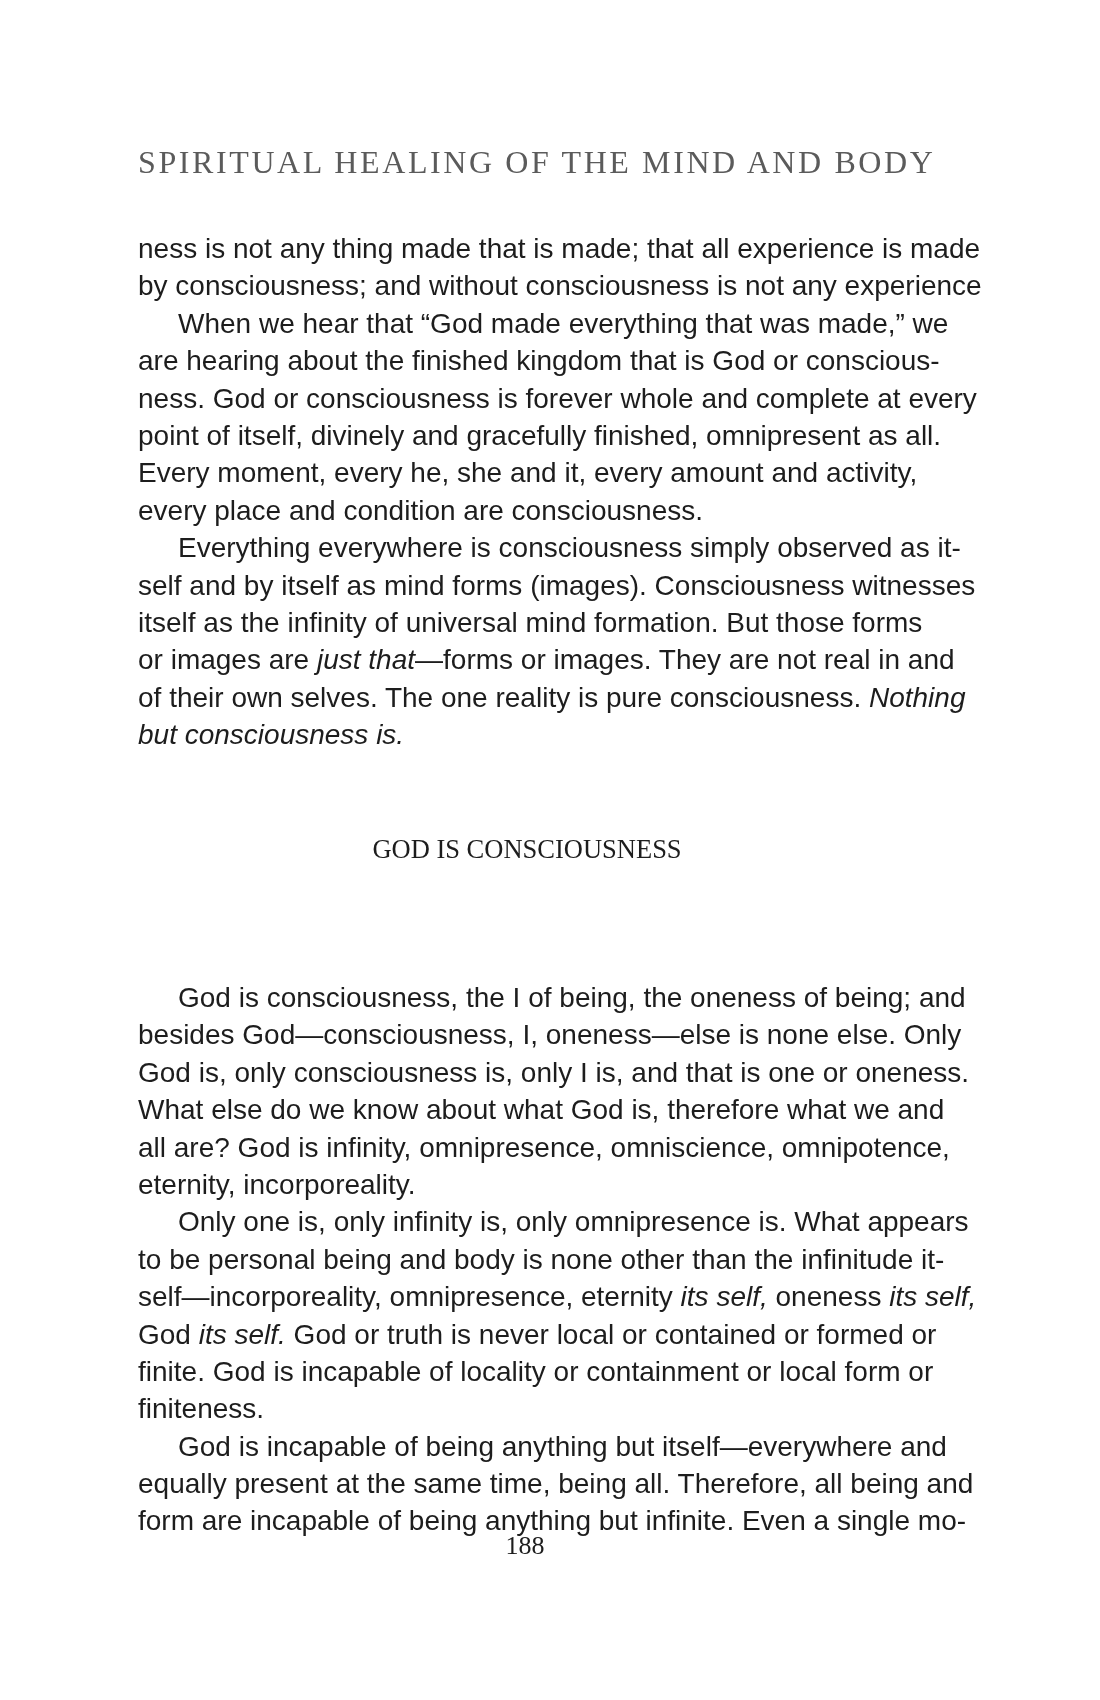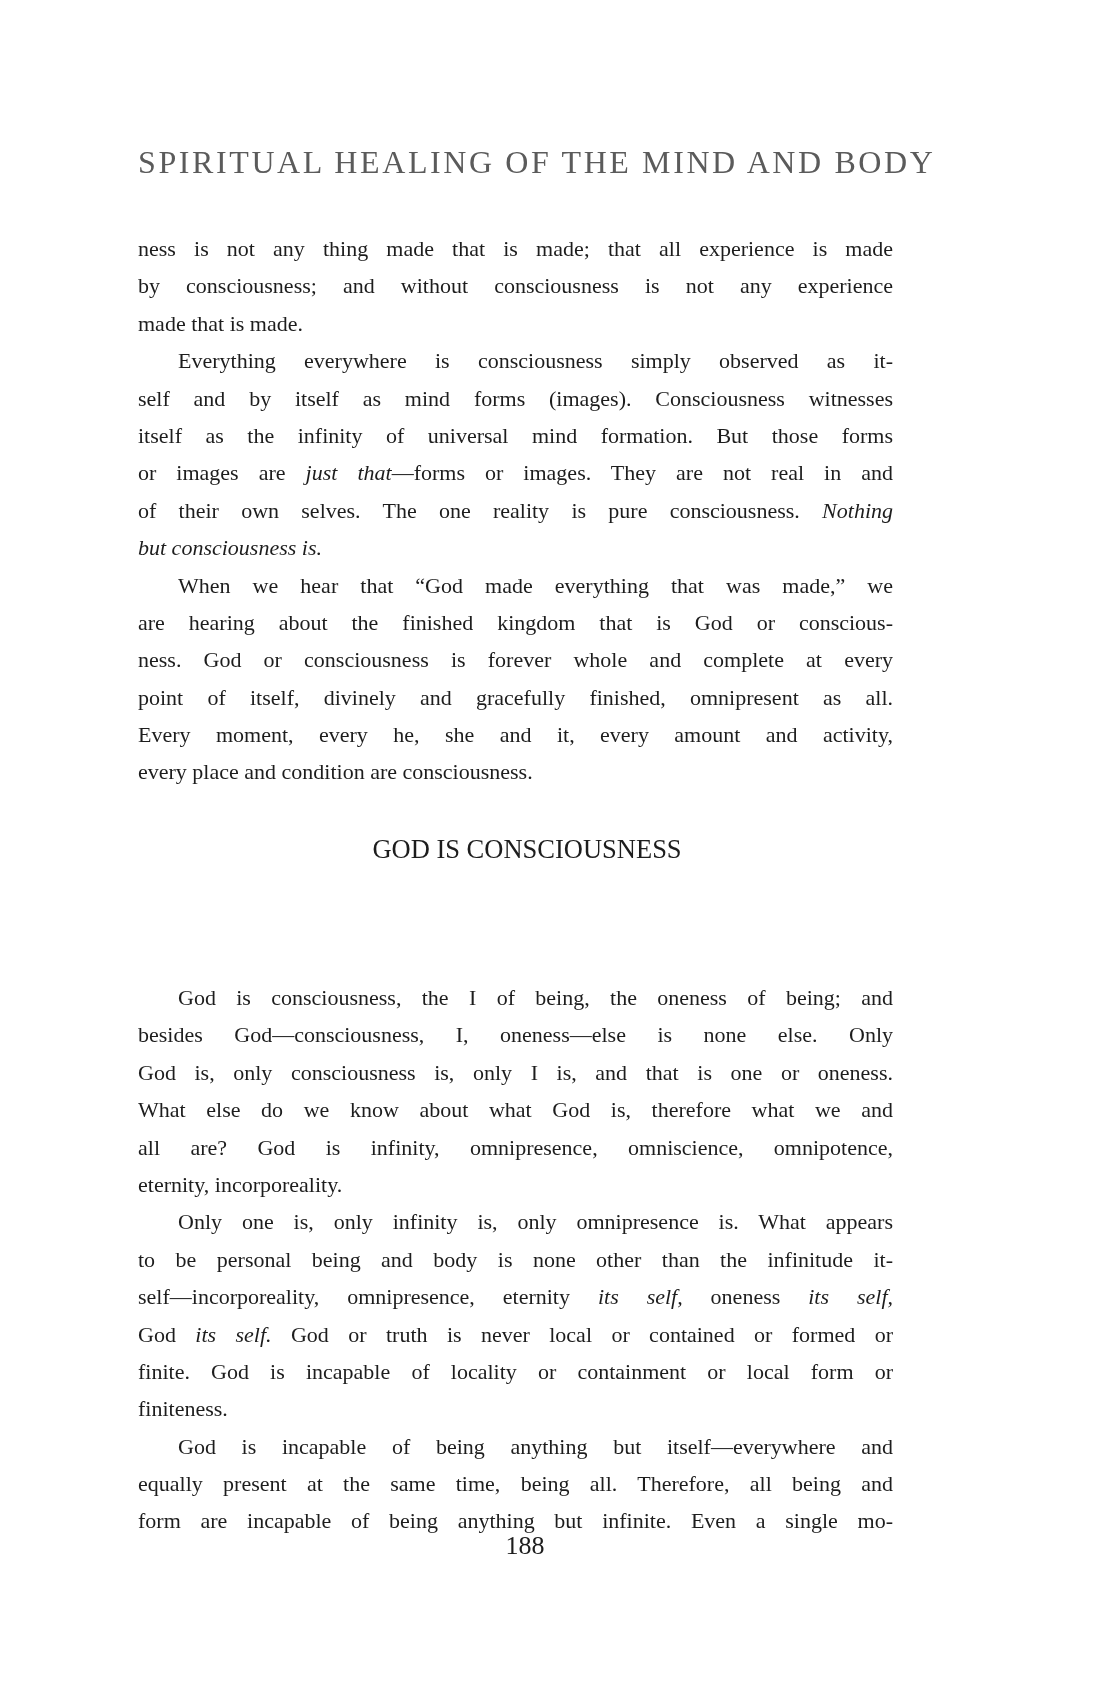--- a/index.html
+++ b/index.html
@@ -6,22 +6,22 @@
   body { width: 1100px; height: 1700px; position: relative; overflow: hidden; }
   .page { position: absolute; left: 0; top: 0; width: 1100px; height: 1700px; background: #fff; }
   .running-head {
     position: absolute; left: 138px; width: 757px; top: 144px;
     font-family: "Liberation Serif", "DejaVu Serif", serif;
     font-size: 32px; letter-spacing: 2.6px; color: #5b5b5b;
     text-align: justify; text-align-last: justify; white-space: nowrap;
   }
   .text-block {
     position: absolute; left: 138px; width: 755px;
-    font-family: Liberation Serif, serif;
-    font-size: 22px; color: #1d1d1d;
+    font-family: Liberation Sans, sans-serif;
+    font-size: 28px; color: #1d1d1d;
   }
   .line {
     height: 37.4px; line-height: 37.4px; white-space: nowrap;
     text-align: justify; text-align-last: justify; overflow: visible;
   }
   .line.last { text-align-last: left; }
   .line.indent { padding-left: 40px; }
   em { font-style: italic; }
   .section-heading {
     position: absolute; left: 0; width: 1100px; top: 834px; text-align: center;
@@ -39,37 +39,36 @@
 </head>
 <body>
 
 <div class="page">
   <div class="running-head">SPIRITUAL HEALING OF THE MIND AND BODY</div>
 
   <div class="text-block" id="block-1" style="top:230px;">
       <div>
         <div class="line">ness is not any thing made that is made; that all experience is made</div>
         <div class="line">by consciousness; and without consciousness is not any experience</div>
-        <div class="line last">made that is made.</div>
+      </div>
+      <div>
+        <div class="line indent">When we hear that “God made everything that was made,” we</div>
+        <div class="line">are hearing about the finished kingdom that is God or conscious-</div>
+        <div class="line">ness. God or consciousness is forever whole and complete at every</div>
+        <div class="line">point of itself, divinely and gracefully finished, omnipresent as all.</div>
+        <div class="line">Every moment, every he, she and it, every amount and activity,</div>
+        <div class="line last">every place and condition are consciousness.</div>
       </div>
       <div>
         <div class="line indent">Everything everywhere is consciousness simply observed as it-</div>
         <div class="line">self and by itself as mind forms (images). Consciousness witnesses</div>
         <div class="line">itself as the infinity of universal mind formation. But those forms</div>
         <div class="line">or images are <em>just that</em>—forms or images. They are not real in and</div>
         <div class="line">of their own selves. The one reality is pure consciousness. <em>Nothing</em></div>
         <div class="line last"><em>but consciousness is.</em></div>
-      </div>
-      <div>
-        <div class="line indent">When we hear that “God made everything that was made,” we</div>
-        <div class="line">are hearing about the finished kingdom that is God or conscious-</div>
-        <div class="line">ness. God or consciousness is forever whole and complete at every</div>
-        <div class="line">point of itself, divinely and gracefully finished, omnipresent as all.</div>
-        <div class="line">Every moment, every he, she and it, every amount and activity,</div>
-        <div class="line last">every place and condition are consciousness.</div>
       </div>
     </div>
 
   <div class="section-heading">
     <span>GOD IS CONSCIOUSNESS</span>
   </div>
 
   <div class="text-block" id="block-2" style="top:979px;">
       <div>
         <div class="line indent">God is consciousness, the I of being, the oneness of being; and</div>

